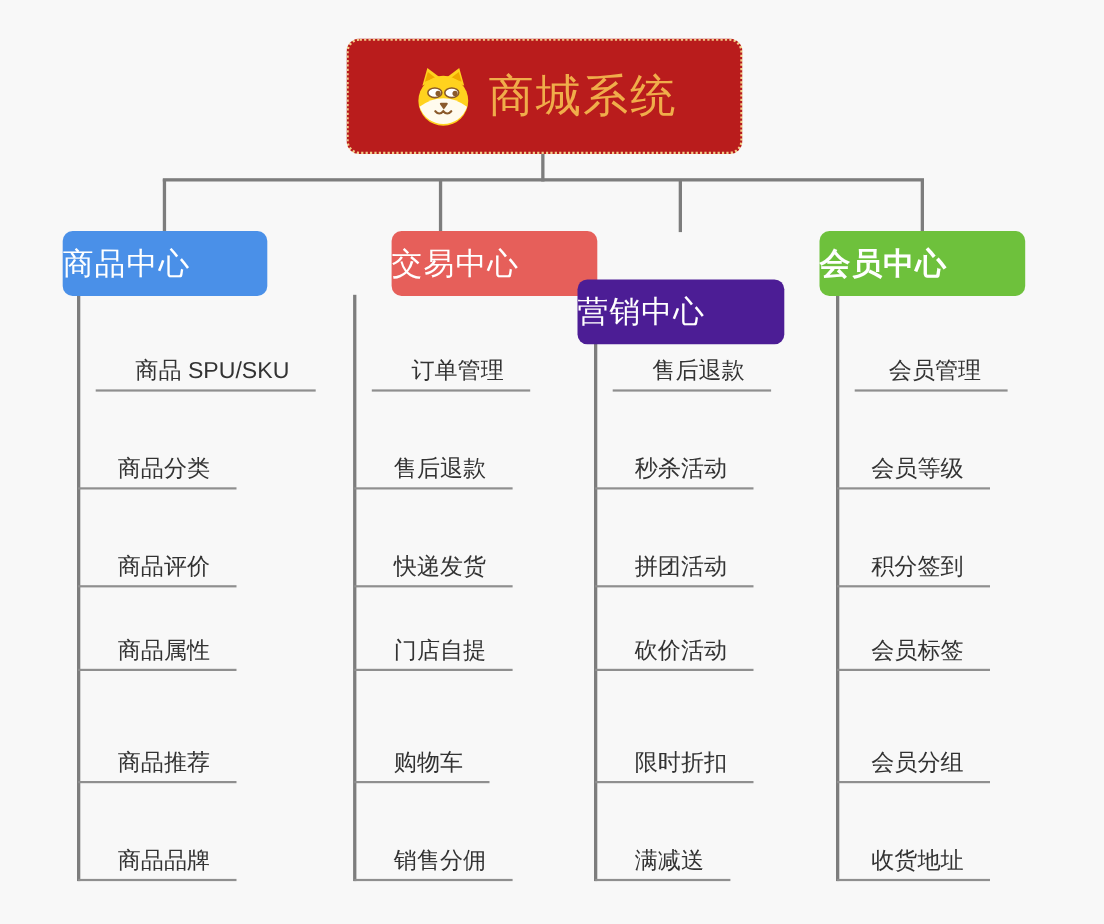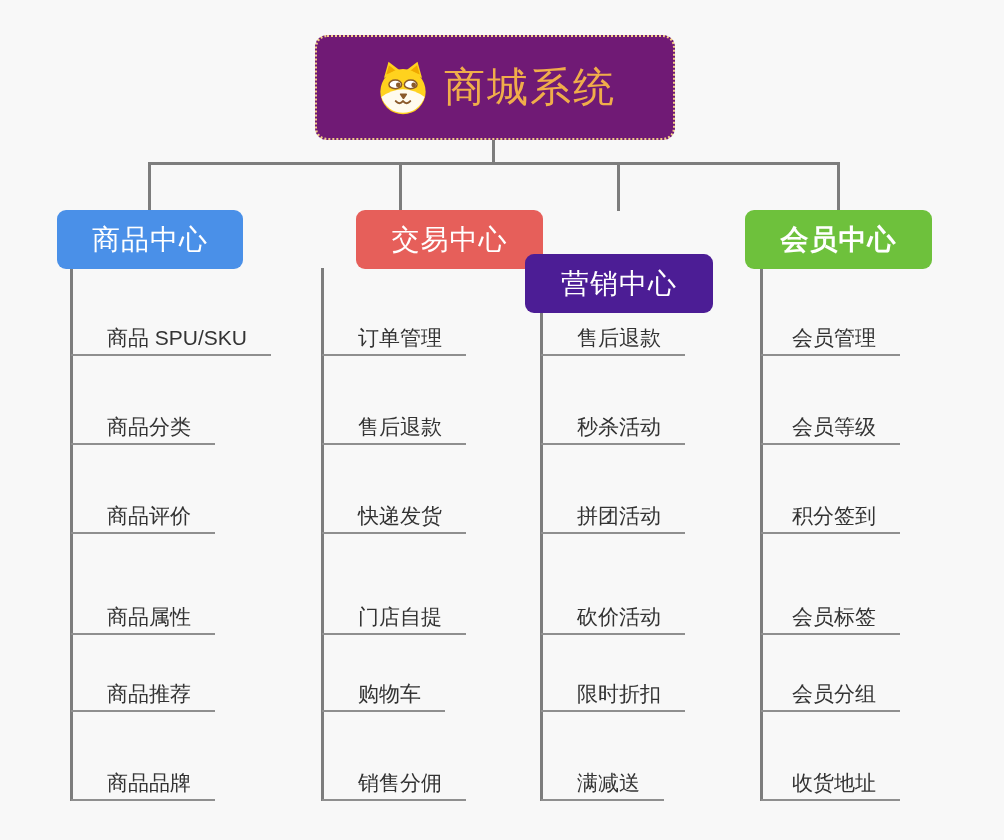--- a/index.html
+++ b/index.html
@@ -7,21 +7,21 @@
   body {
     background: #f8f8f8;
     font-family: "Liberation Sans", "DejaVu Sans", sans-serif;
     position: relative;
   }
   .stage { position: absolute; left: 0; top: 0; width: 1004px; height: 840px; }
 
   
   .root-node {
     position: absolute; left: 315px; top: 35px; width: 360px; height: 105px;
-    background: #701a75;
+    background: #b91c1c;
     border: 2px dotted #f2cd88;
     border-radius: 12px;
     display: flex; align-items: center; justify-content: center; gap: 12px;
   }
   .root-title {
     font-size: 41px; color: #f0ad4a; letter-spacing: 2px; font-weight: 400;
     line-height: 1;
   }
 
   
@@ -31,21 +31,21 @@
   .drop        { top: 163px; width: 3px; height: 48px; }
   .drop-0 { left: 148px; }
   .drop-1 { left: 399px; }
   .drop-2 { left: 617px; }
   .drop-3 { left: 837px; }
 
   
   .branch {
     position: absolute; top: 210px; height: 59px;
     border-radius: 9px;
-    display: flex; align-items: center; justify-content: center;
+    display: flex; align-items: center; 
     color: #ffffff; font-size: 28px; letter-spacing: 1px;
   }
   .branch-0 { left: 57px;  width: 186px; }
   .branch-1 { left: 308px; width: 187px; }
   .branch-2 { left: 525px; width: 188px; }
   .branch-3 { left: 745px; width: 187px; font-weight: bold; }
 
   
   .trunk { top: 268px; width: 3px; height: 533px; }
   .trunk-0 { left: 70px; }
@@ -61,24 +61,24 @@
     padding: 0 24px 6px 36px;
     font-size: 21px; color: #333333;
     white-space: nowrap;
     border-bottom: 2px solid #8f8f8f;
     line-height: 1;
   }
   .col-0 { left: 71px; }
   .col-1 { left: 322px; }
   .col-2 { left: 541px; }
   .col-3 { left: 761px; padding-left: 31px; }
-  .row-0 { top: 312px; }
+  .row-0 { top: 312px; margin-left: 16px; }
   .row-1 { top: 401px; }
   .row-2 { top: 490px; }
-  .row-3 { top: 591px; }
+  .row-3 { top: 566px; }
   .row-4 { top: 668px; }
   .row-5 { top: 757px; }
 </style>
 </head>
 <body>
 
 <div class="stage">
 
   <div class="line root-stem"></div>
   <div class="line h-bar"></div>

